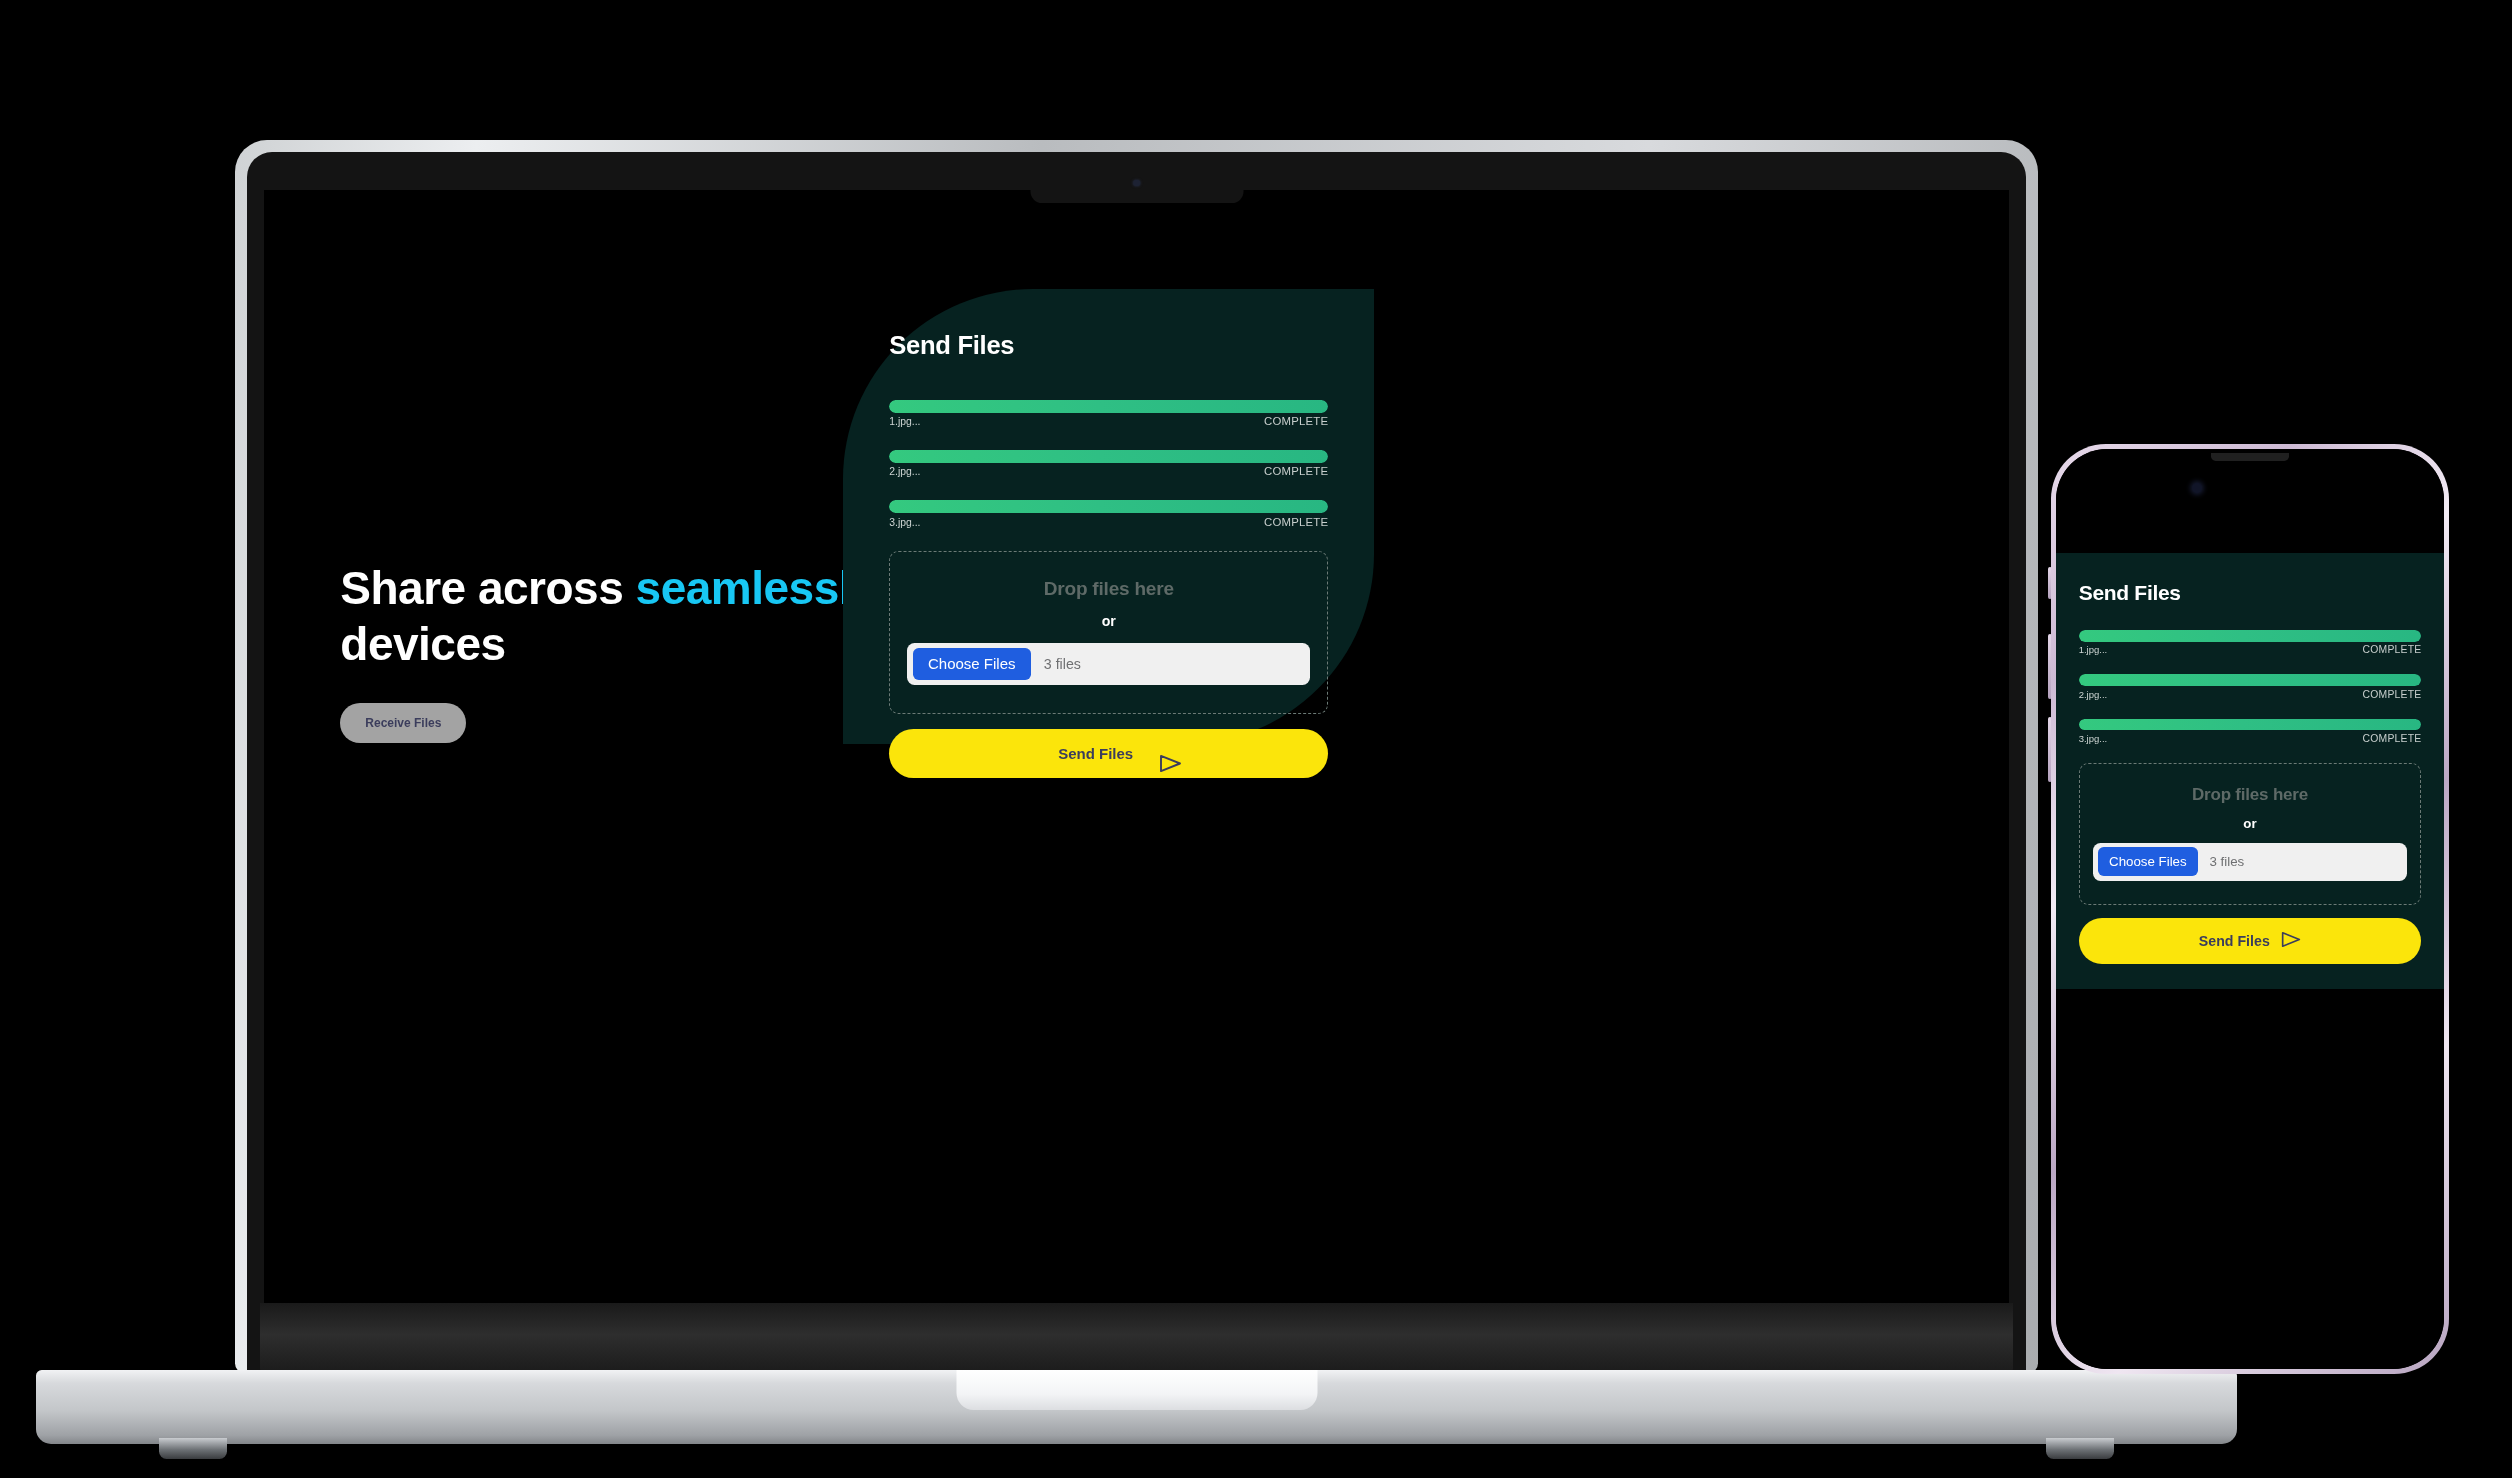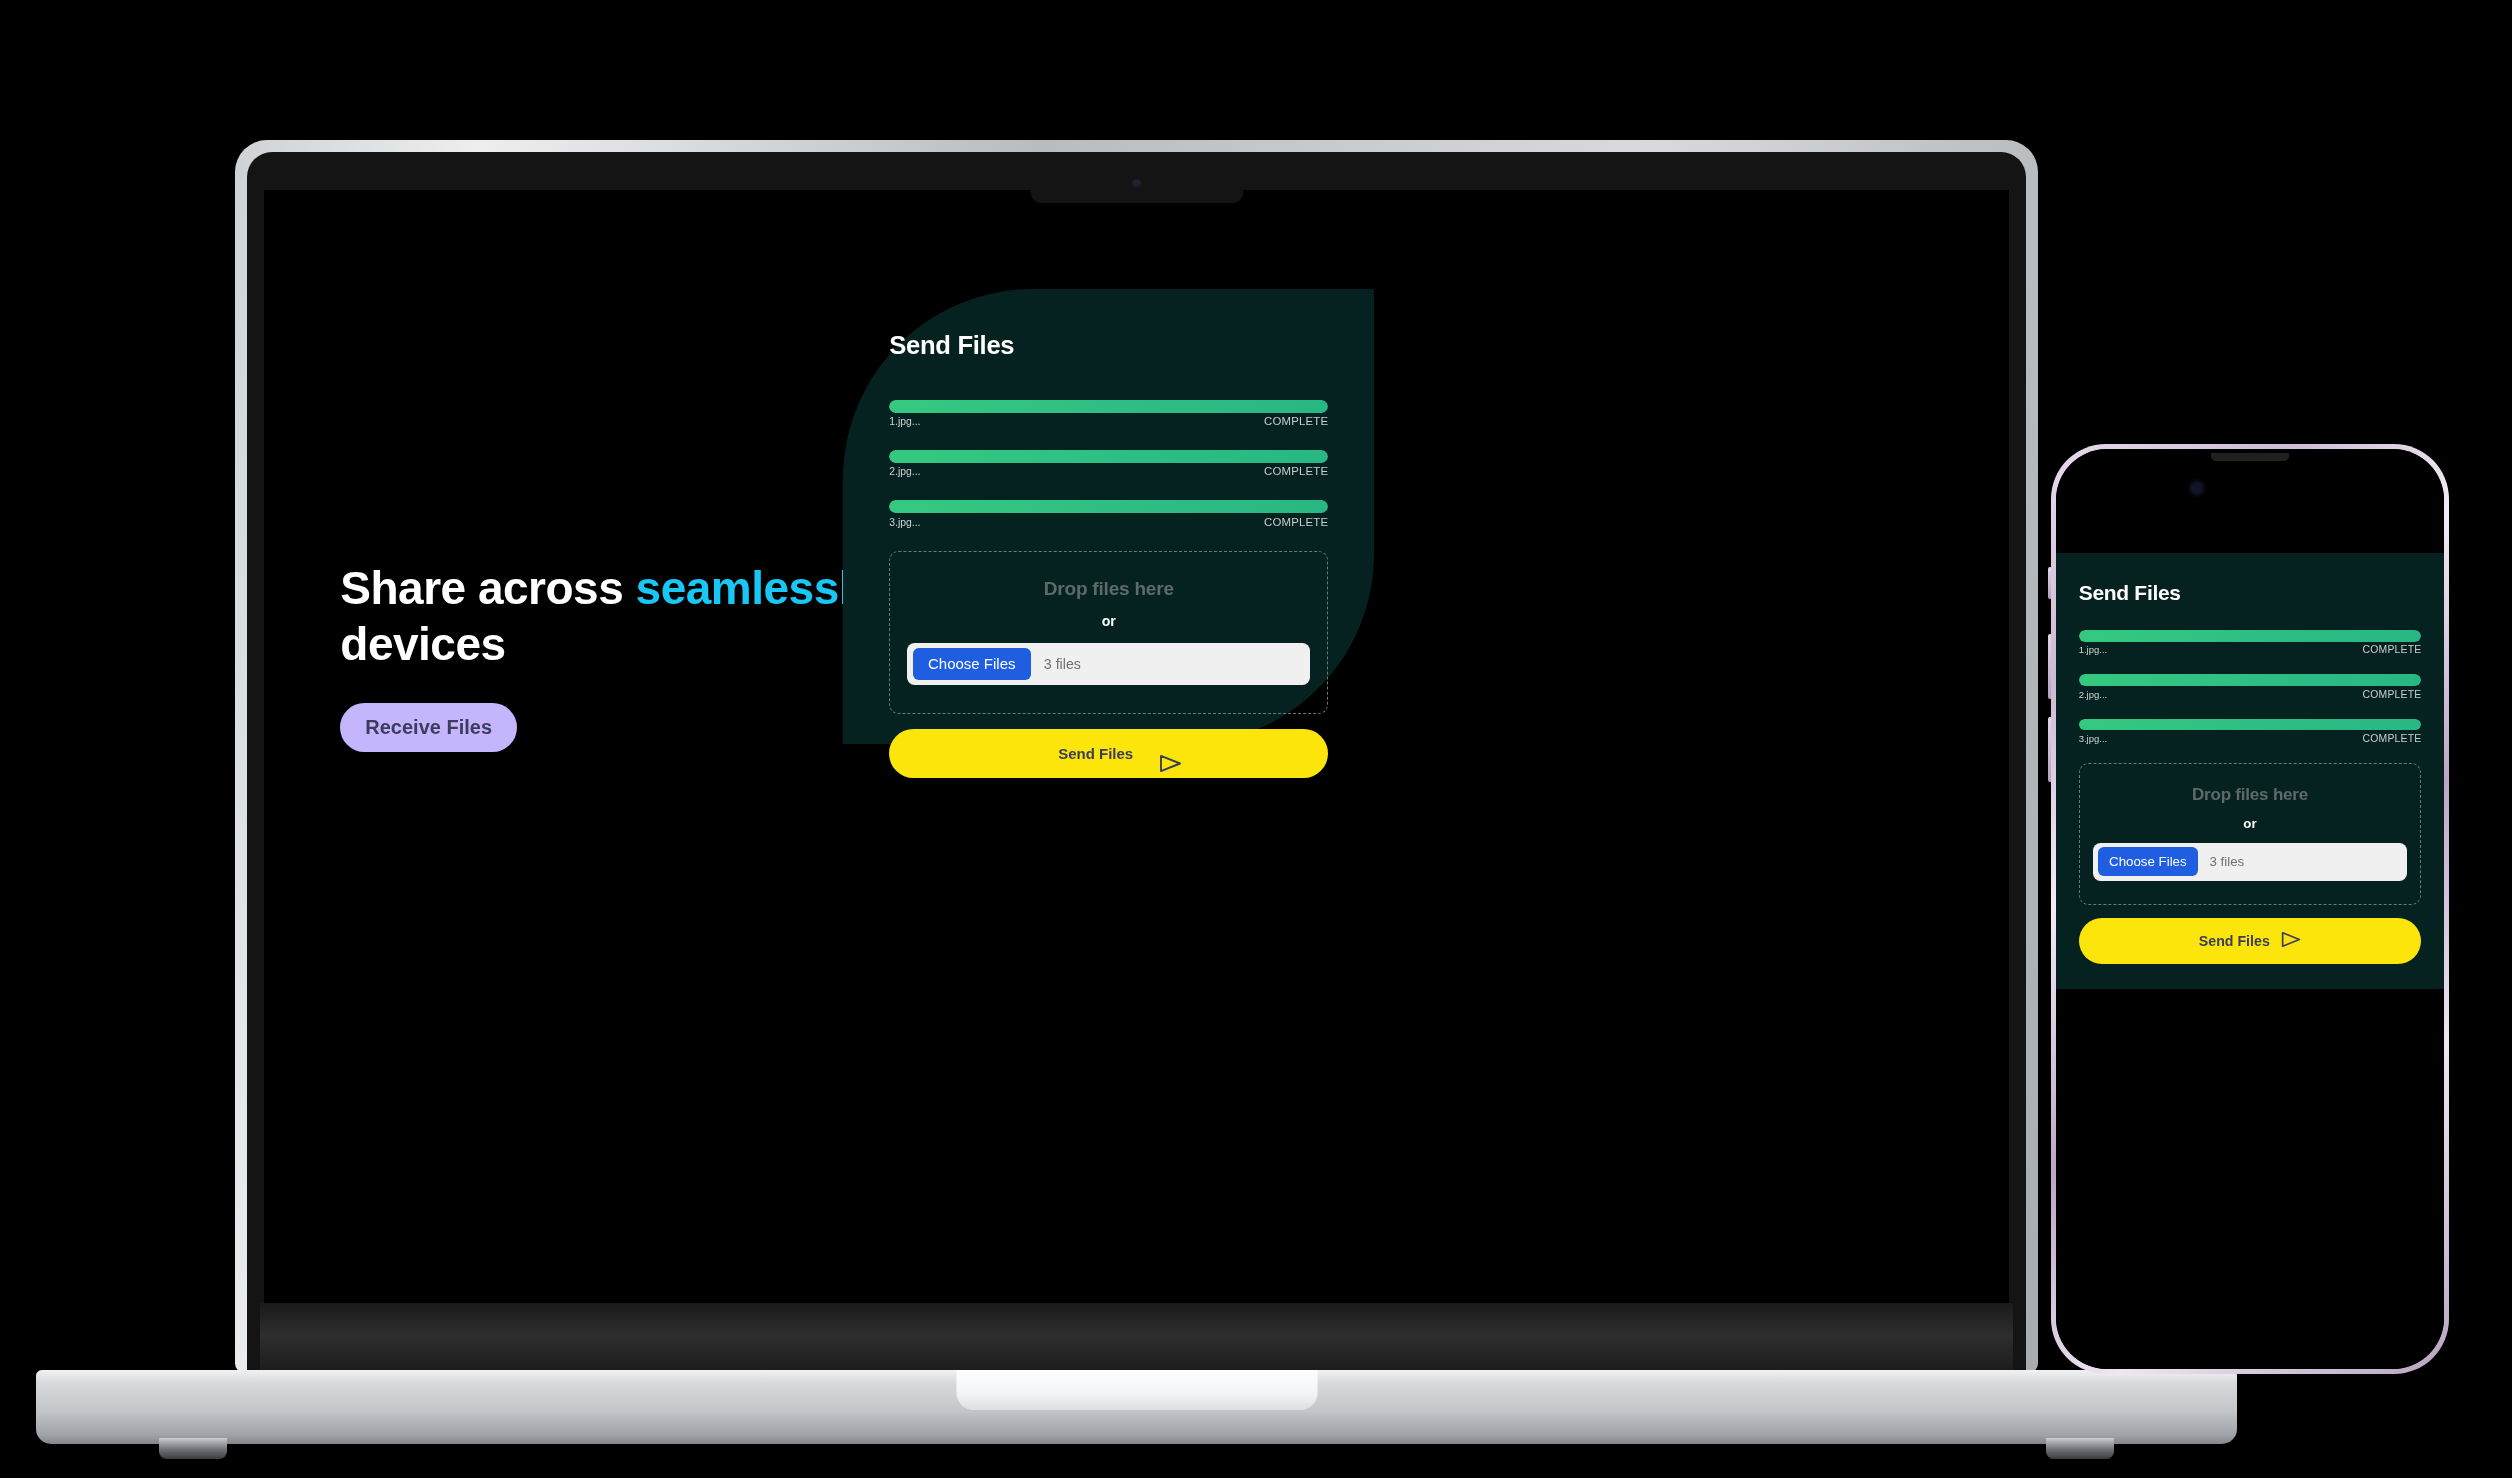--- a/index.html
+++ b/index.html
@@ -135,23 +135,23 @@
   .hero h1 .accent { color: #18c7f4; }
   .hero p {
     margin: 42px 0 0 0;
     font-size: 19px;
     color: #ffffff;
     font-weight: 400;
   }
   .btn-receive {
     display: inline-block;
     margin-top: 30px;
-    background: #c4b5fd;
+    background: #a3a3a3;
     color: #3b3d5c;
-    font-size: 20px;
+    font-size: 12px;
     font-weight: 700;
     padding: 13.3px 25px;
     border: none;
     border-radius: 25px;
     cursor: pointer;
     font-family: "Liberation Sans", sans-serif;
   }
 
   
   .send-card {

